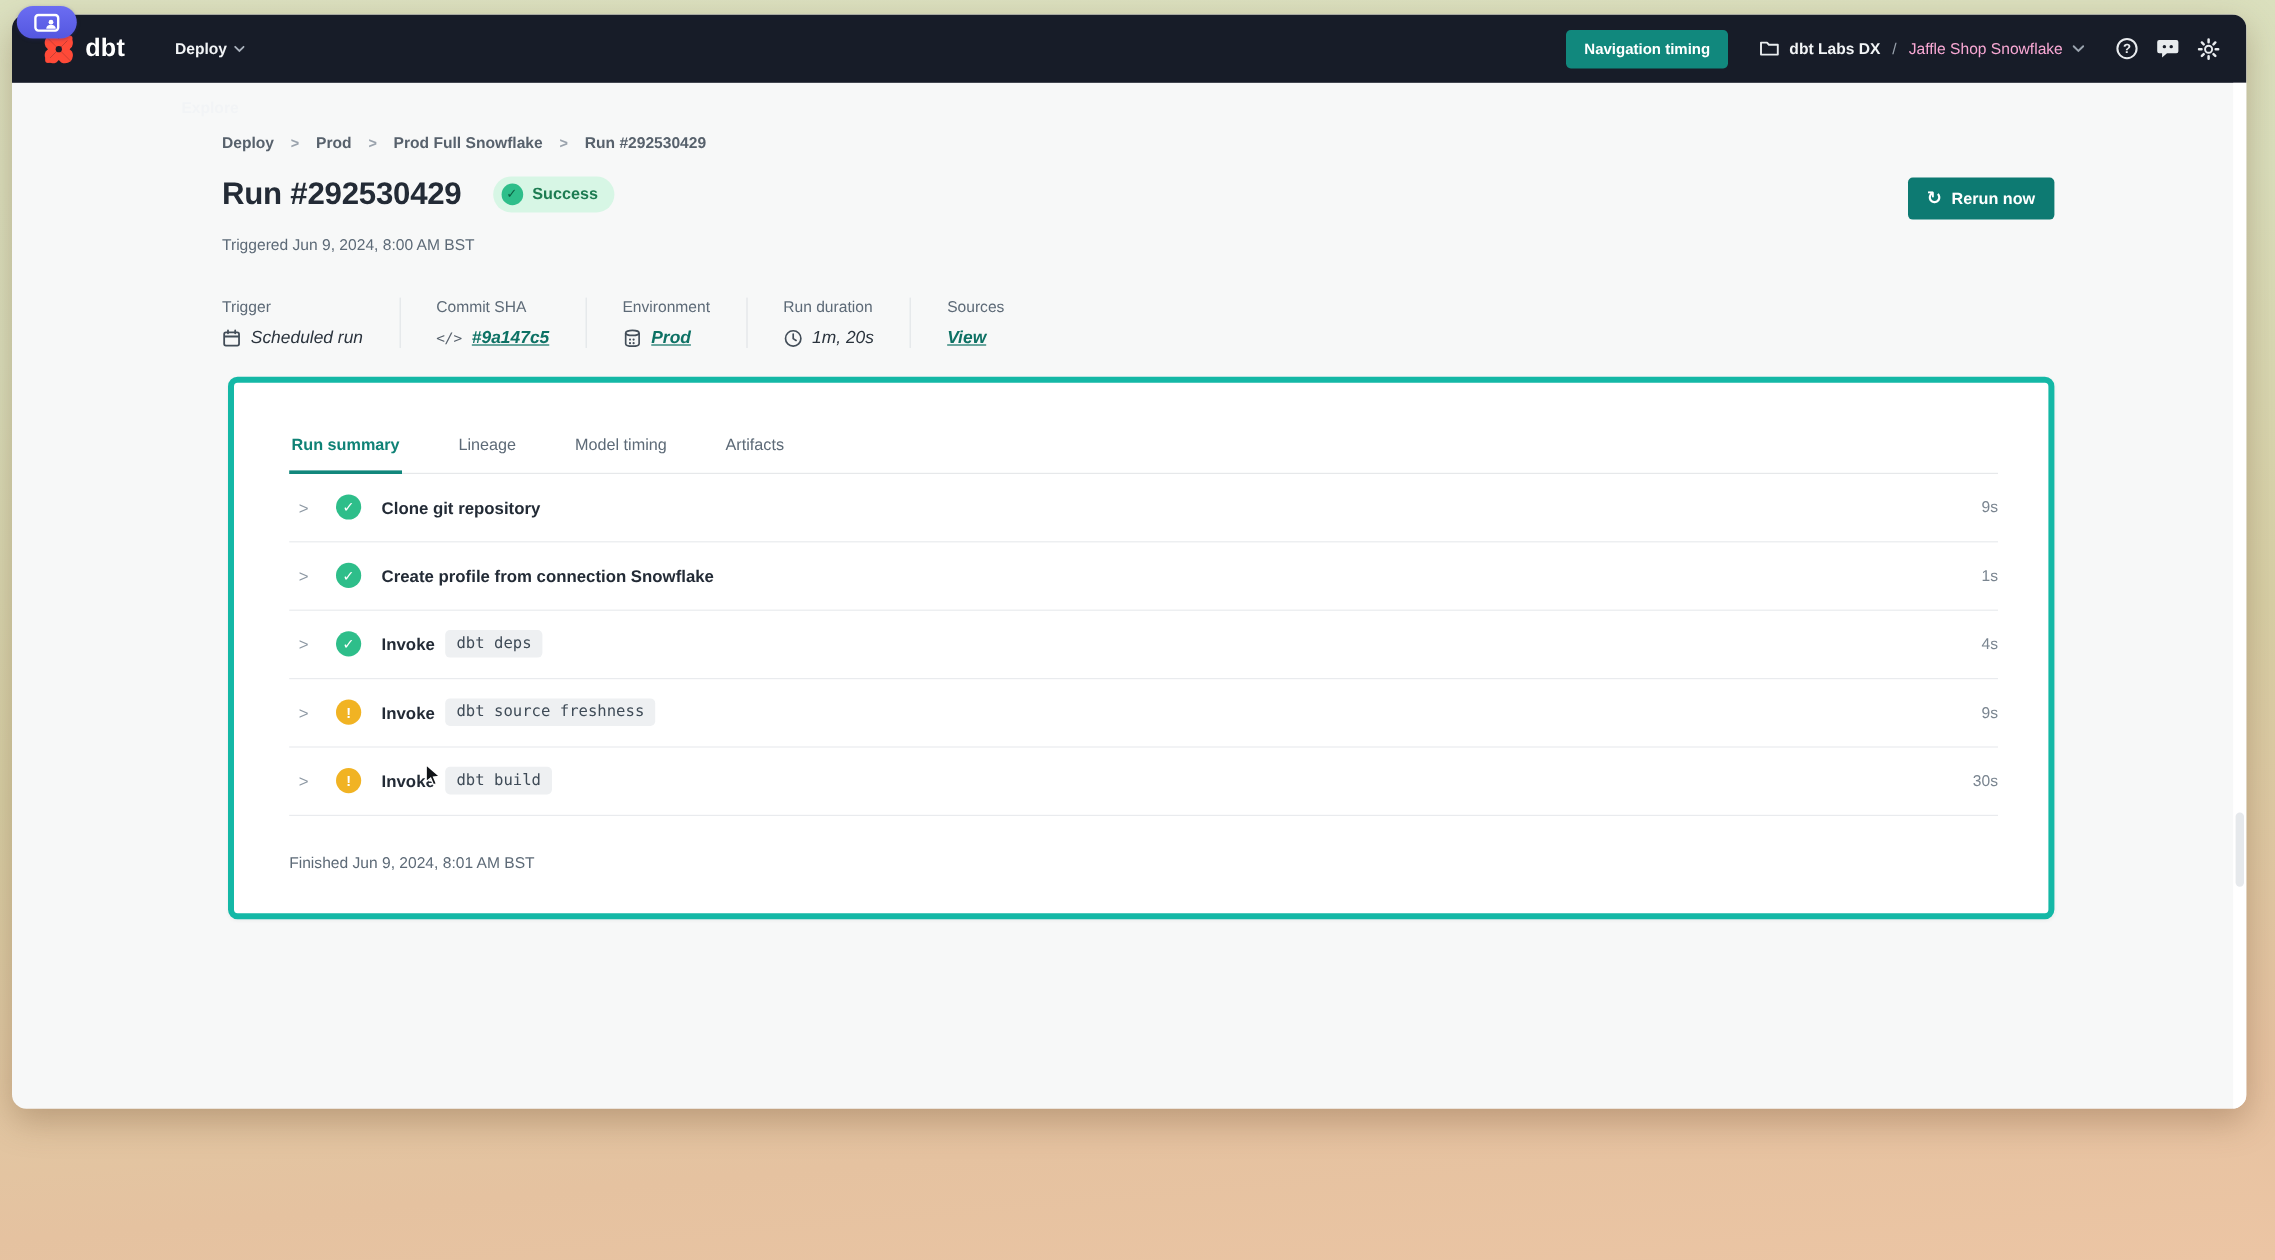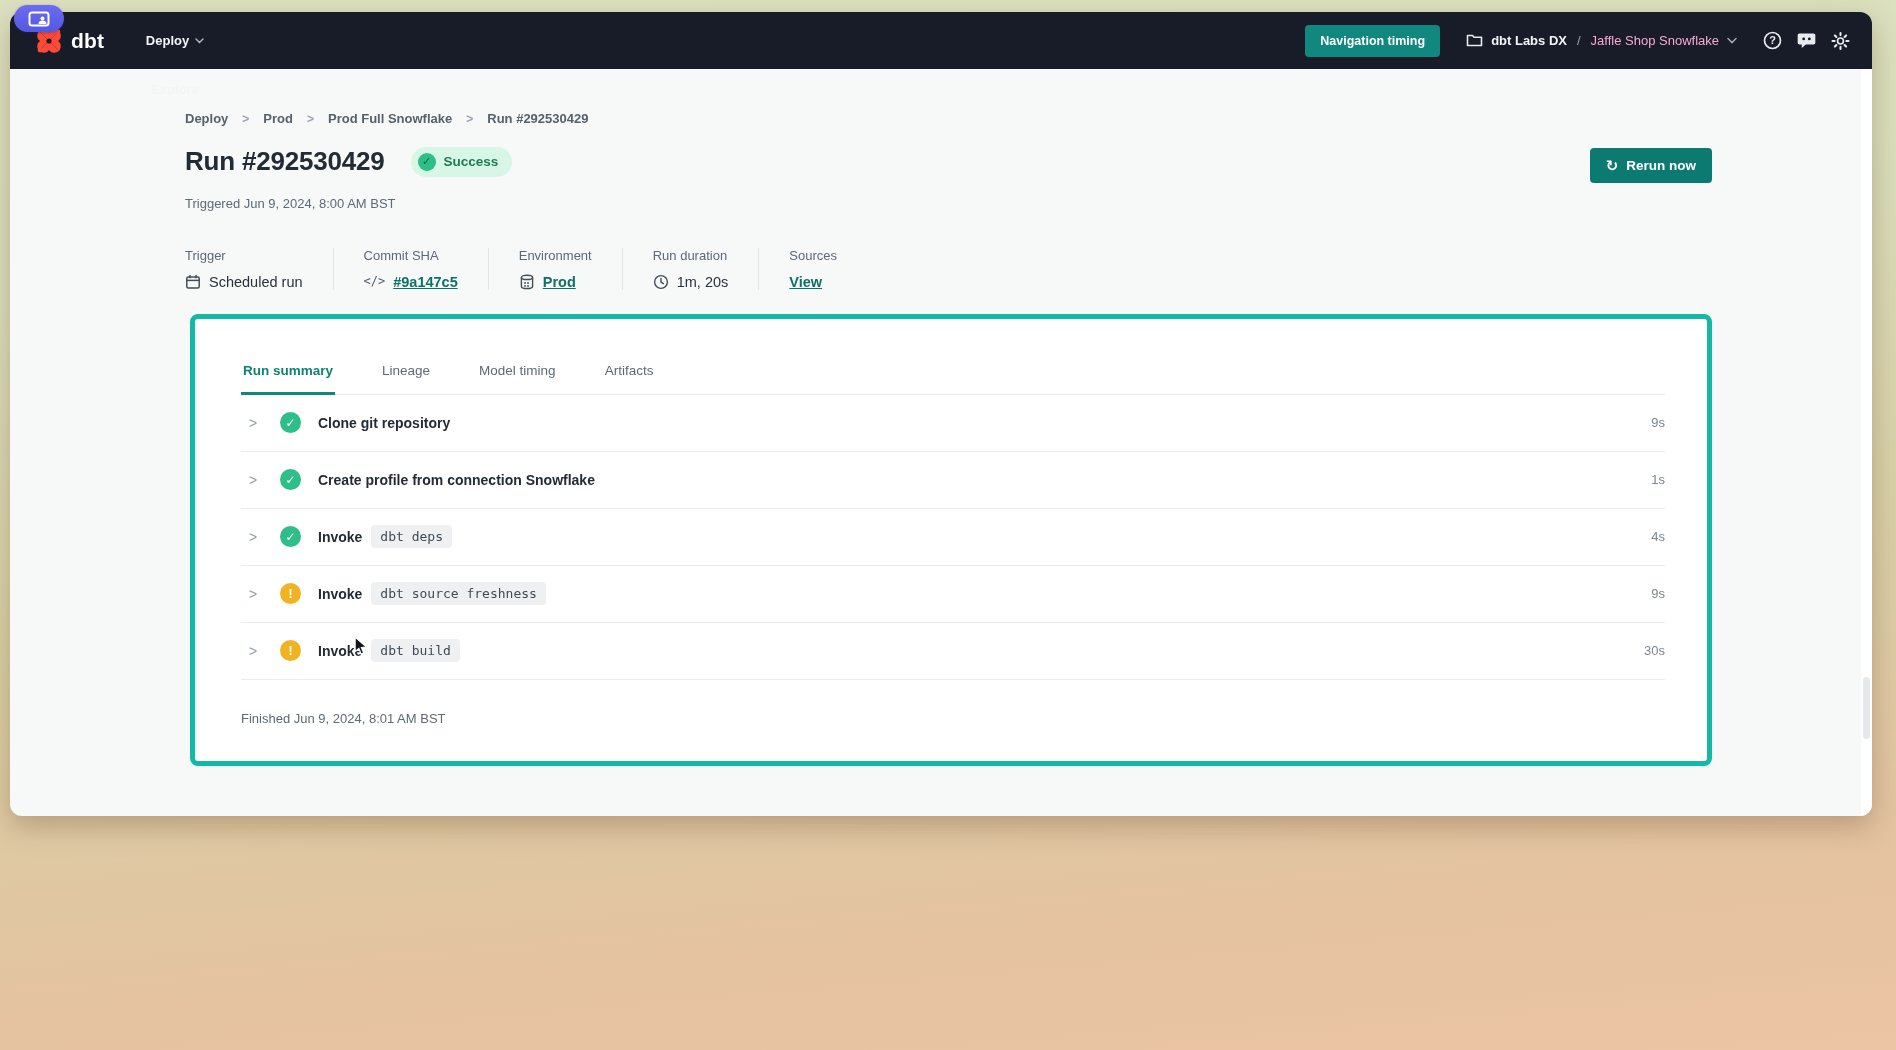--- a/index.html
+++ b/index.html
@@ -3,21 +3,21 @@
 <meta charset="utf-8">
 <style>
   * { margin:0; padding:0; box-sizing:border-box; }
   html,body { width:1896px; height:1050px; overflow:hidden; }
   body {
     font-family:"Liberation Sans","DejaVu Sans",sans-serif;
     background:linear-gradient(175deg,#dce1c0 0%,#dadfbc 25%,#d8d0a6 55%,#e5c2a0 85%,#ecc5a4 100%);
     position:relative;
   }
   .app-window {
-    position:absolute; left:10px; top:12px; width:1862px; height:804px;
+    position:absolute; left:10px; top:12px; width:1862px; height:912px;
     border-radius:12px; background:#f7f8f8; overflow:hidden;
     box-shadow:0 10px 28px rgba(110,75,45,.35);
   }
   
   .topbar {
     height:57px; background:#171c28; display:flex; align-items:center;
     padding:0 22px 0 24px; color:#fff;
   }
   .logo { display:flex; align-items:center; gap:7px; margin-right:38px; }
   .logo-mark { width:30px; height:30px; display:block; }
@@ -67,21 +67,21 @@
     border-radius:4px; padding:10px 16px; font-size:13.5px; font-weight:700;
     font-family:inherit; display:flex; align-items:center; gap:8px; cursor:pointer;
   }
   .rerun-btn .refresh-glyph { font-size:15px; line-height:1; }
   .triggered { margin-top:13px; font-size:13px; color:#5d6a77; }
   
   .run-meta { display:flex; margin-top:37px; }
   .meta-col { padding:0 30px; border-left:1px solid #e2e5e8; }
   .meta-col:first-child { padding-left:0; border-left:none; }
   .meta-label { font-size:13px; color:#5d6a77; margin-bottom:11px; }
-  .meta-value { display:flex; align-items:flex-start; gap:8px; font-size:14.5px; color:#2a333d; }
+  .meta-value { display:flex; align-items:center; gap:8px; font-size:14.5px; color:#2a333d;font-style:italic; }
   .meta-icon { display:flex; align-items:center; }
   .meta-icon .code-glyph { font-family:"DejaVu Sans Mono",monospace; font-size:12px; color:#57616c; }
   .meta-value .val.link { color:#0d7164; font-weight:600; text-decoration:underline; cursor:pointer; }
   
   .card {
     margin:24px 0 0 5px; background:#ffffff; border-radius:8px;
     border:5px solid #14b8a6; box-shadow:0 1px 3px rgba(20,30,40,.05);
     padding:40px 42px 0 46px;
   }
   .tabs { display:flex; gap:45px; border-bottom:1px solid #e6e8ea; }

